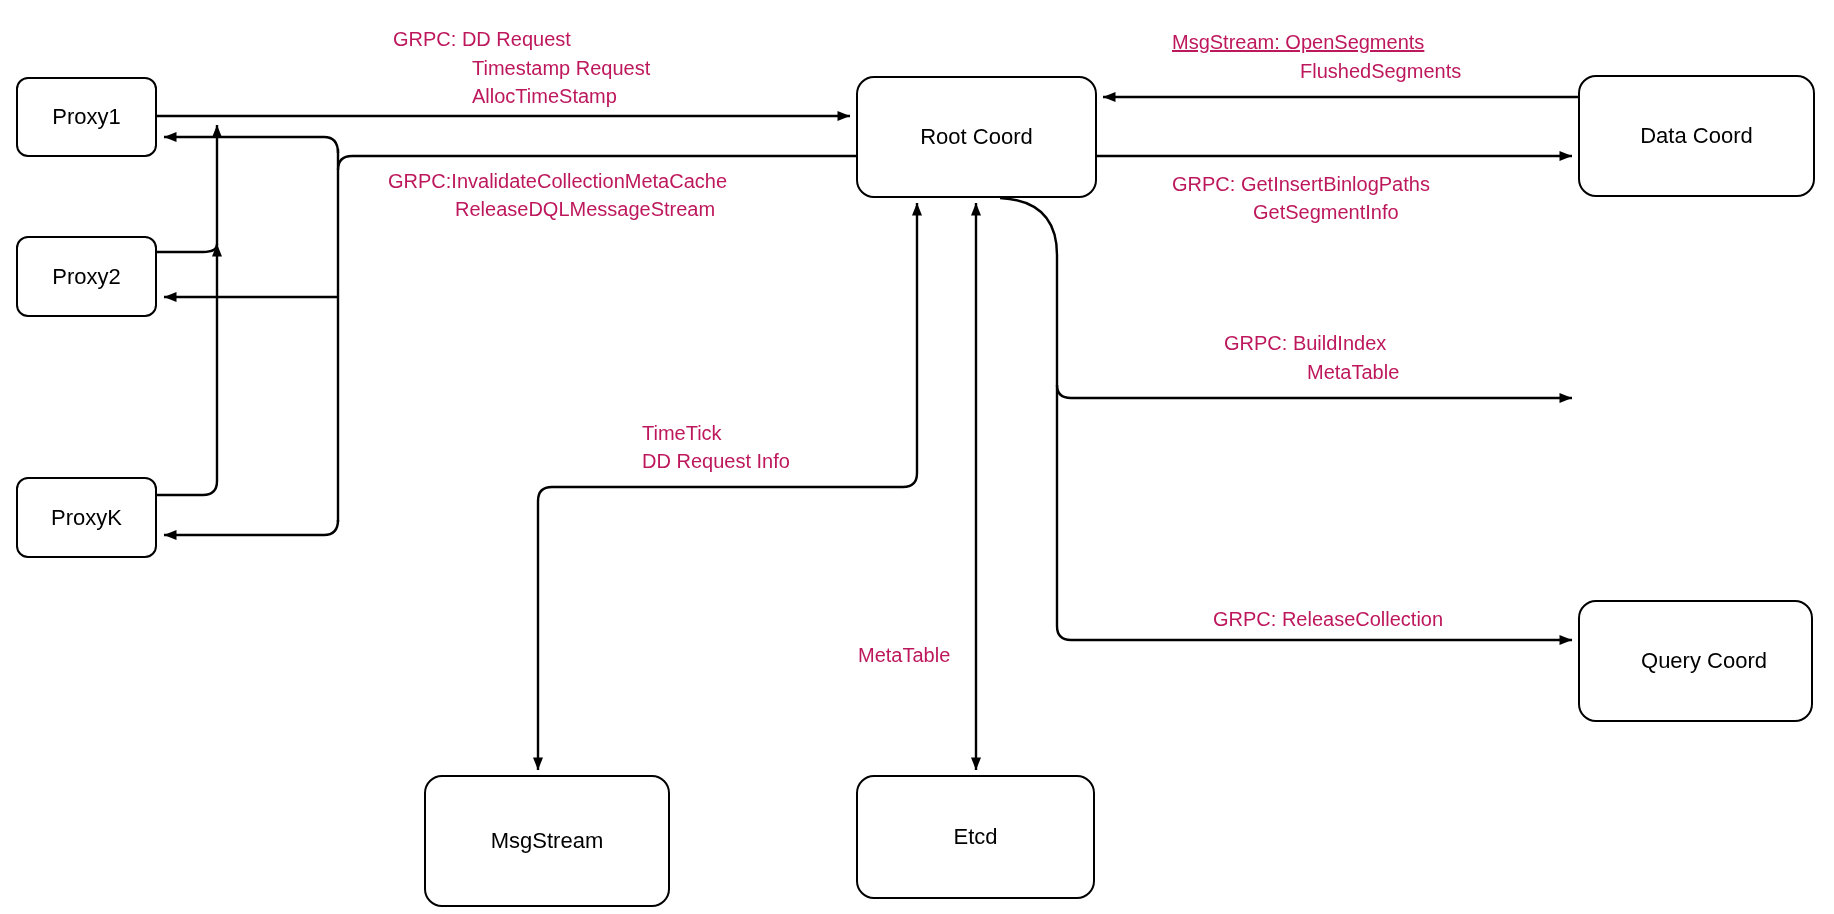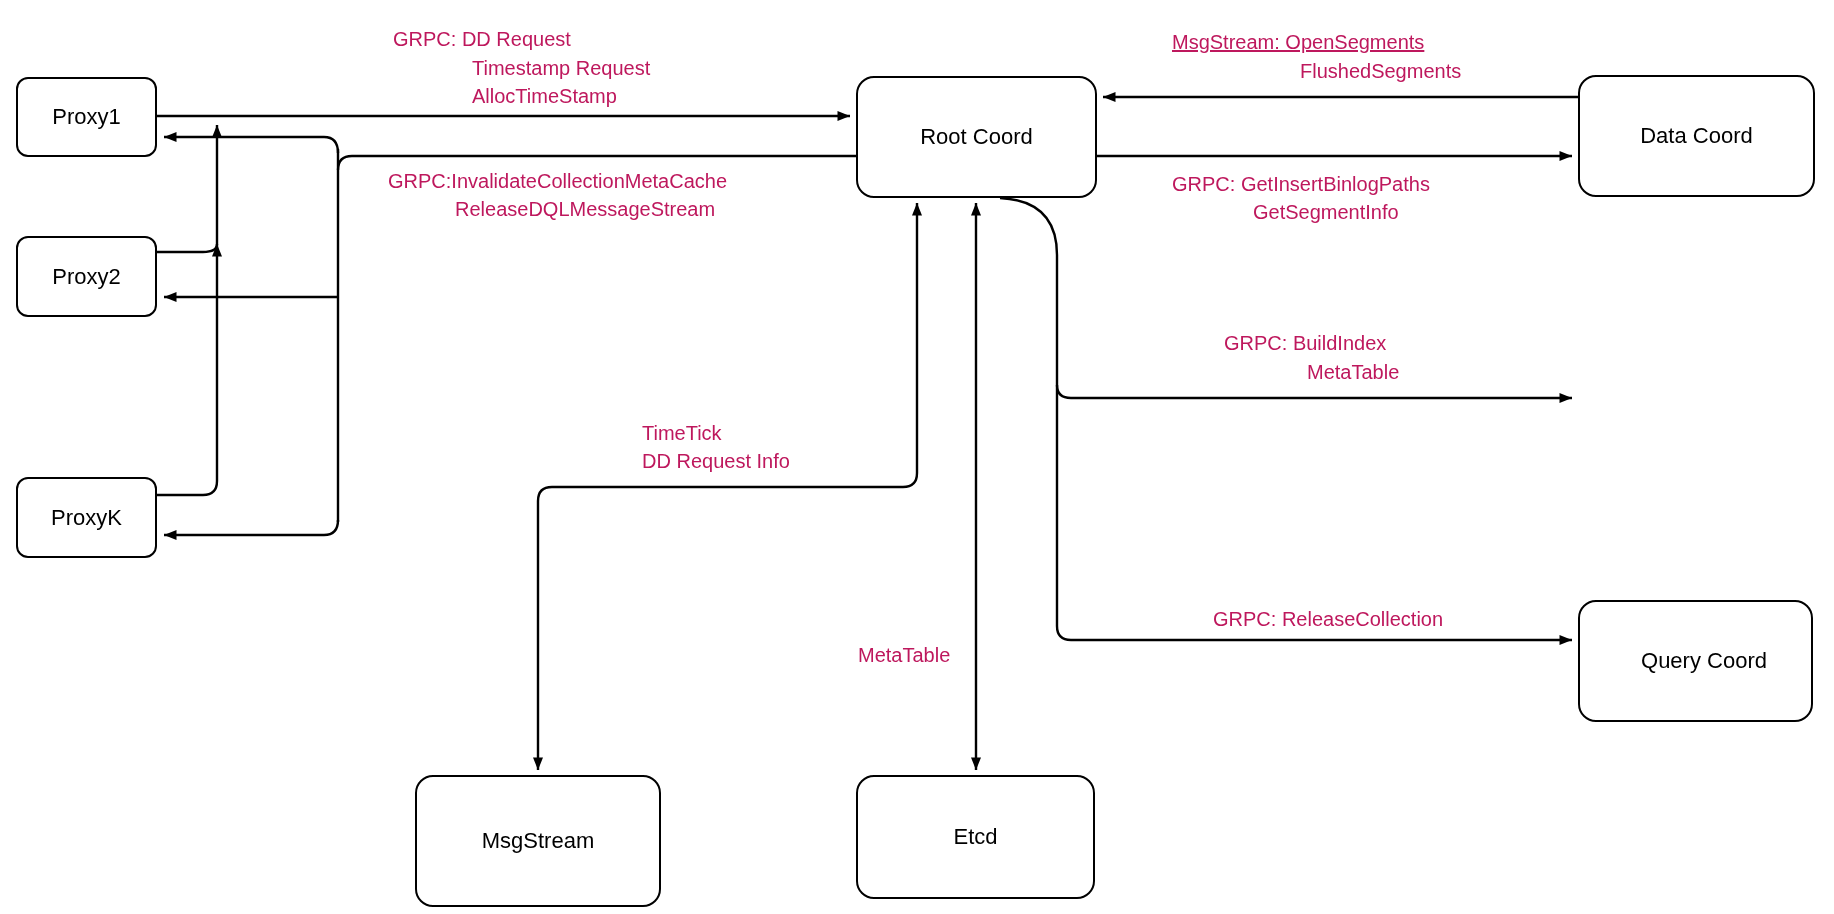--- a/index.html
+++ b/index.html
@@ -73,21 +73,21 @@
   </svg>
 
   <div class="node small" style="left:16px;  top:77px;  width:141px; height:80px;">Proxy1</div>
   <div class="node small" style="left:16px;  top:236px; width:141px; height:81px;">Proxy2</div>
   <div class="node small" style="left:16px;  top:477px; width:141px; height:81px;">ProxyK</div>
 
   <div class="node big" style="left:856px;  top:76px;  width:241px; height:122px;">Root Coord</div>
   <div class="node big" style="left:1578px; top:75px;  width:237px; height:122px;">Data Coord</div>
   <div class="node big" style="left:1578px; top:600px; width:235px; height:122px;padding-left:17px;">Query Coord</div>
 
-  <div class="node big" style="left:415px;  top:775px; width:246px; height:132px;">MsgStream</div>
+  <div class="node big" style="left:424px;  top:775px; width:246px; height:132px;">MsgStream</div>
   <div class="node big" style="left:856px;  top:775px; width:239px; height:124px;text-align:right;">Etcd</div>
 
   <div class="elabel" style="left:393px; top:27px;">GRPC: DD Request</div>
   <div class="elabel" style="left:472px; top:56px;">Timestamp Request</div>
   <div class="elabel" style="left:472px; top:84px;">AllocTimeStamp</div>
 
   <div class="elabel" style="left:380px; top:169px;margin-left:8px;">GRPC:InvalidateCollectionMetaCache</div>
   <div class="elabel" style="left:455px; top:197px;">ReleaseDQLMessageStream</div>
 
   <div class="elabel" style="left:1172px; top:30px;text-decoration:underline;">MsgStream: OpenSegments</div>

